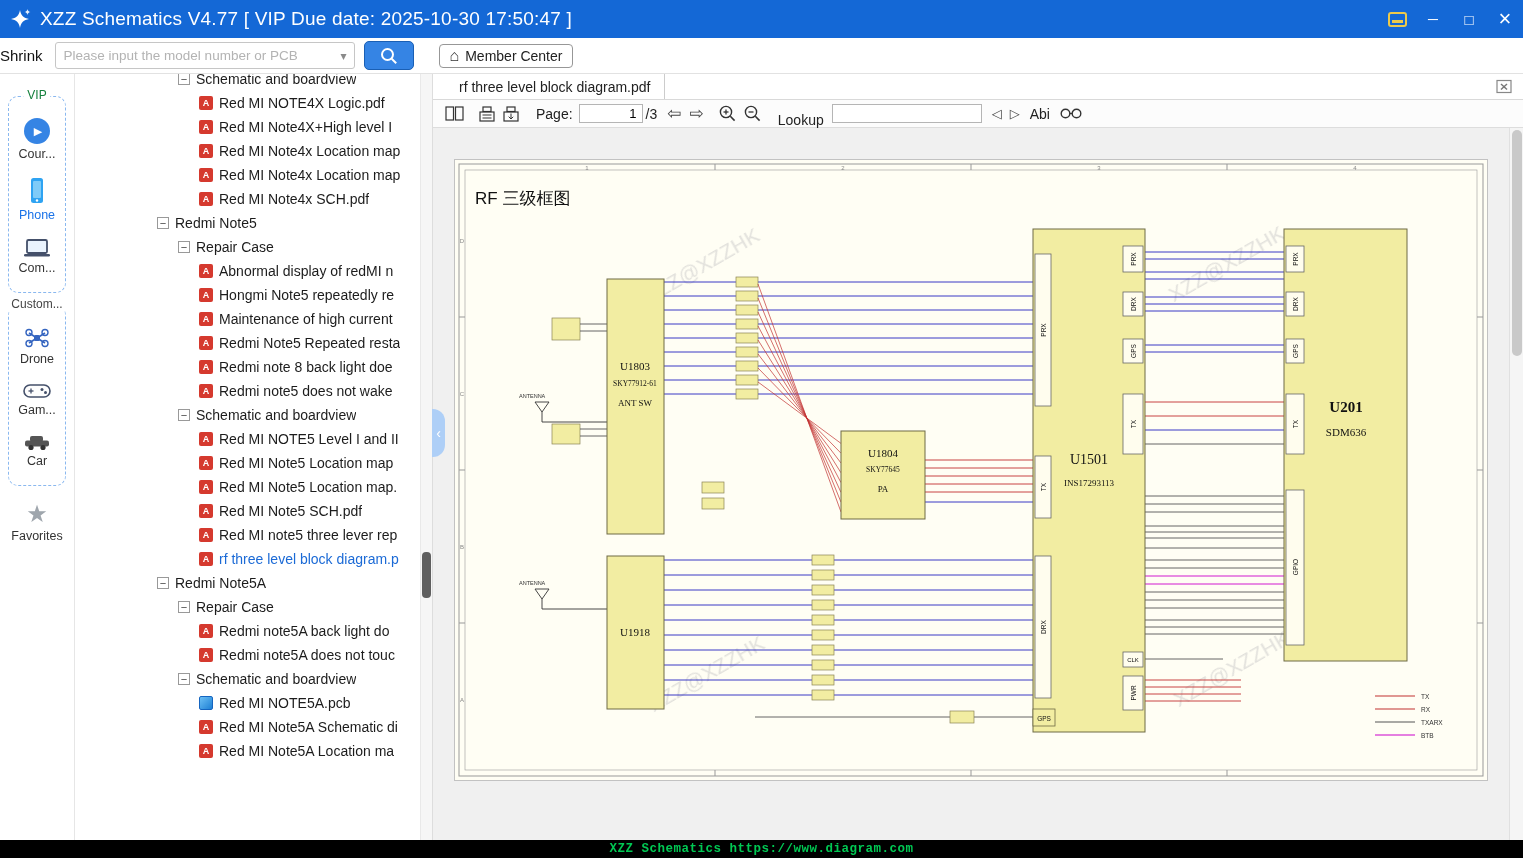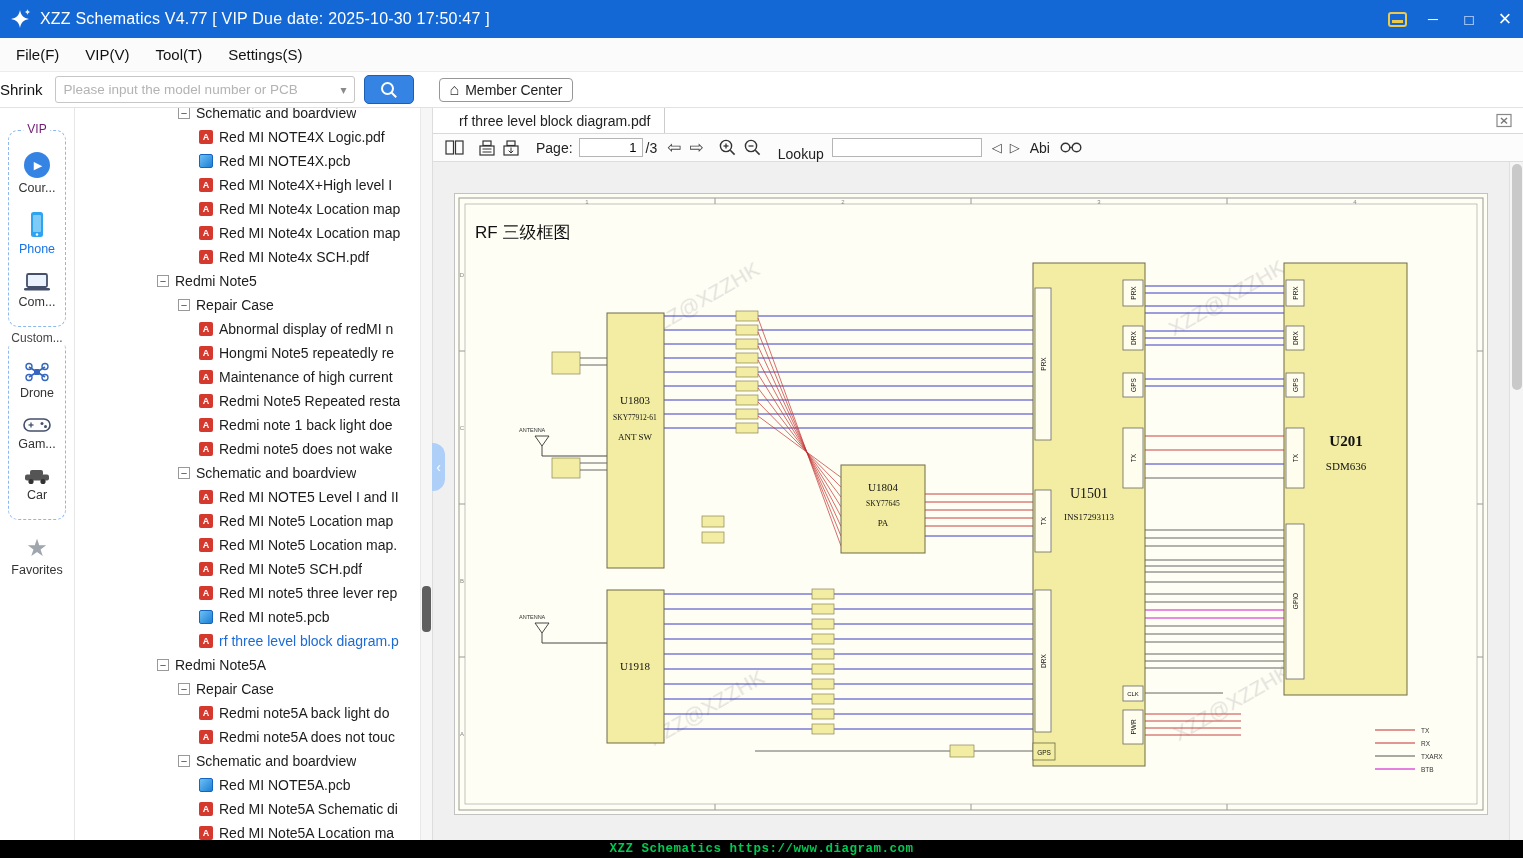--- a/index.html
+++ b/index.html
@@ -3,21 +3,21 @@
 <meta charset="utf-8">
 <style>
   html,body{margin:0;padding:0;background:#fff;}
   *{box-sizing:border-box;}
   .window{width:1523px;height:858px;position:relative;overflow:hidden;
           font-family:"Liberation Sans",sans-serif;background:#fff;display:flex;flex-direction:column;}
 
   
   .titlebar{height:38px;background:#1468d6;display:flex;align-items:center;color:#fff;flex:0 0 auto;}
   .app-logo{width:40px;display:flex;justify-content:center;align-items:center;}
-  .title-text{font-size:16px;letter-spacing:.2px;}
+  .title-text{font-size:19px;letter-spacing:.2px;}
   .title-spacer{flex:1;}
   .tctl{width:36px;height:38px;display:flex;align-items:center;justify-content:center;color:#fff;cursor:default;}
   .gold-ico{width:19px;height:15px;border:2px solid #ecc94b;border-radius:3px;position:relative;}
   .gold-ico::after{content:'';position:absolute;left:2px;right:2px;bottom:2px;height:3px;background:#ecc94b;}
   .glyph-min{font-size:14px;} .glyph-max{font-size:15px;} .glyph-close{font-size:22px;line-height:1;}
 
   
   .menubar{height:34px;background:#fbfbfb;border-bottom:1px solid #ececec;display:flex;align-items:center;
            padding-left:16px;gap:26px;flex:0 0 auto;}
   .menu-item{font-size:15px;color:#111;}
@@ -39,21 +39,21 @@
 
   
   .bodyrow{flex:1;display:flex;position:relative;min-height:0;}
 
   
   .iconbar{width:75px;border-right:1px solid #e6e6e6;display:flex;flex-direction:column;align-items:center;
            padding-top:10px;flex:0 0 auto;background:#fff;}
   .dash-box{width:58px;border:1px dashed #8ab8ef;border-radius:10px;position:relative;
             padding:13px 0 9px;display:flex;flex-direction:column;align-items:center;margin-top:12px;}
   .box-legend{position:absolute;top:-9px;left:50%;transform:translateX(-50%);background:#fff;
-              padding:0 4px;color:#701a75;font-size:12px;white-space:nowrap;}
+              padding:0 4px;color:#15803d;font-size:12px;white-space:nowrap;}
   .box-legend.dark{color:#444;}
   .sb-item{display:flex;flex-direction:column;align-items:center;margin:8px 0;gap:3px;}
   .sb-label{font-size:12.5px;color:#333;max-width:56px;overflow:hidden;white-space:nowrap;}
   .sb-label.blue{color:#1a73e8;}
   .play-ico{width:26px;height:26px;border-radius:50%;background:#3584e4;color:#fff;display:flex;
             align-items:center;justify-content:center;font-size:11px;padding-left:2px;}
   .star{font-size:24px;color:#9fa6ad;line-height:1;}
   .fav{margin-top:16px;}
 
   
@@ -131,26 +131,20 @@
     <div class="title-text">XZZ Schematics V4.77 [ VIP Due date: 2025-10-30 17:50:47 ]</div>
     <div class="title-spacer"></div>
     <div class="tctl">
         <span class="gold-ico"></span>
       </div>
     <div class="tctl glyph-min">─</div>
     <div class="tctl glyph-max">□</div>
     <div class="tctl glyph-close">×</div>
   </div>
 
-  <div class="menubar">
-    <span class="menu-item">File(F)</span>
-    <span class="menu-item">VIP(V)</span>
-    <span class="menu-item">Tool(T)</span>
-    <span class="menu-item">Settings(S)</span>
-  </div>
 
   <div class="toolbar">
     <span class="shrink">Shrink</span>
     <div class="searchbox">
       <input placeholder="Please input the model number or PCB" style="">
       <span class="caret">▾</span>
     </div>
     <button class="search-btn">
       <svg width="20" height="20" viewBox="0 0 20 20">
         <circle cx="8.5" cy="8.5" r="5.5" fill="none" stroke="#fff" stroke-width="2"></circle>
@@ -234,24 +228,20 @@
       <div class="tree-list" id="tree-list">
           <div class="tree-row" style="padding-left: 103px;">
             <span class="node-ico">−</span>
             <span class="tlabel">Schematic and boardview</span>
           </div>
           <div class="tree-row" style="padding-left: 124px;">
             <span class="pdf-ico">A</span>
             <span class="tlabel">Red MI NOTE4X Logic.pdf</span>
           </div>
           <div class="tree-row" style="padding-left: 124px;">
-            <span class="pcb-ico"></span>
-            <span class="tlabel">Red MI NOTE4X.pcb</span>
-          </div>
-          <div class="tree-row" style="padding-left: 124px;">
             <span class="pdf-ico">A</span>
             <span class="tlabel">Red MI Note4X+High level I</span>
           </div>
           <div class="tree-row" style="padding-left: 124px;">
             <span class="pdf-ico">A</span>
             <span class="tlabel">Red MI Note4x Location map</span>
           </div>
           <div class="tree-row" style="padding-left: 124px;">
             <span class="pdf-ico">A</span>
             <span class="tlabel">Red MI Note4x Location map</span>
@@ -279,21 +269,21 @@
           <div class="tree-row" style="padding-left: 124px;">
             <span class="pdf-ico">A</span>
             <span class="tlabel">Maintenance of high current</span>
           </div>
           <div class="tree-row" style="padding-left: 124px;">
             <span class="pdf-ico">A</span>
             <span class="tlabel">Redmi Note5 Repeated resta</span>
           </div>
           <div class="tree-row" style="padding-left: 124px;">
             <span class="pdf-ico">A</span>
-            <span class="tlabel">Redmi note 1 back light doe</span>
+            <span class="tlabel">Redmi note 8 back light doe</span>
           </div>
           <div class="tree-row" style="padding-left: 124px;">
             <span class="pdf-ico">A</span>
             <span class="tlabel">Redmi note5 does not wake</span>
           </div>
           <div class="tree-row" style="padding-left: 103px;">
             <span class="node-ico">−</span>
             <span class="tlabel">Schematic and boardview</span>
           </div>
           <div class="tree-row" style="padding-left: 124px;">
@@ -308,24 +298,20 @@
             <span class="pdf-ico">A</span>
             <span class="tlabel">Red MI Note5 Location map.</span>
           </div>
           <div class="tree-row" style="padding-left: 124px;">
             <span class="pdf-ico">A</span>
             <span class="tlabel">Red MI Note5 SCH.pdf</span>
           </div>
           <div class="tree-row" style="padding-left: 124px;">
             <span class="pdf-ico">A</span>
             <span class="tlabel">Red MI note5 three lever rep</span>
-          </div>
-          <div class="tree-row" style="padding-left: 124px;">
-            <span class="pcb-ico"></span>
-            <span class="tlabel">Red MI note5.pcb</span>
           </div>
           <div class="tree-row selected" style="padding-left: 124px;">
             <span class="pdf-ico">A</span>
             <span class="tlabel">rf three level block diagram.p</span>
           </div>
           <div class="tree-row" style="padding-left: 82px;">
             <span class="node-ico">−</span>
             <span class="tlabel">Redmi Note5A</span>
           </div>
           <div class="tree-row" style="padding-left: 103px;">

